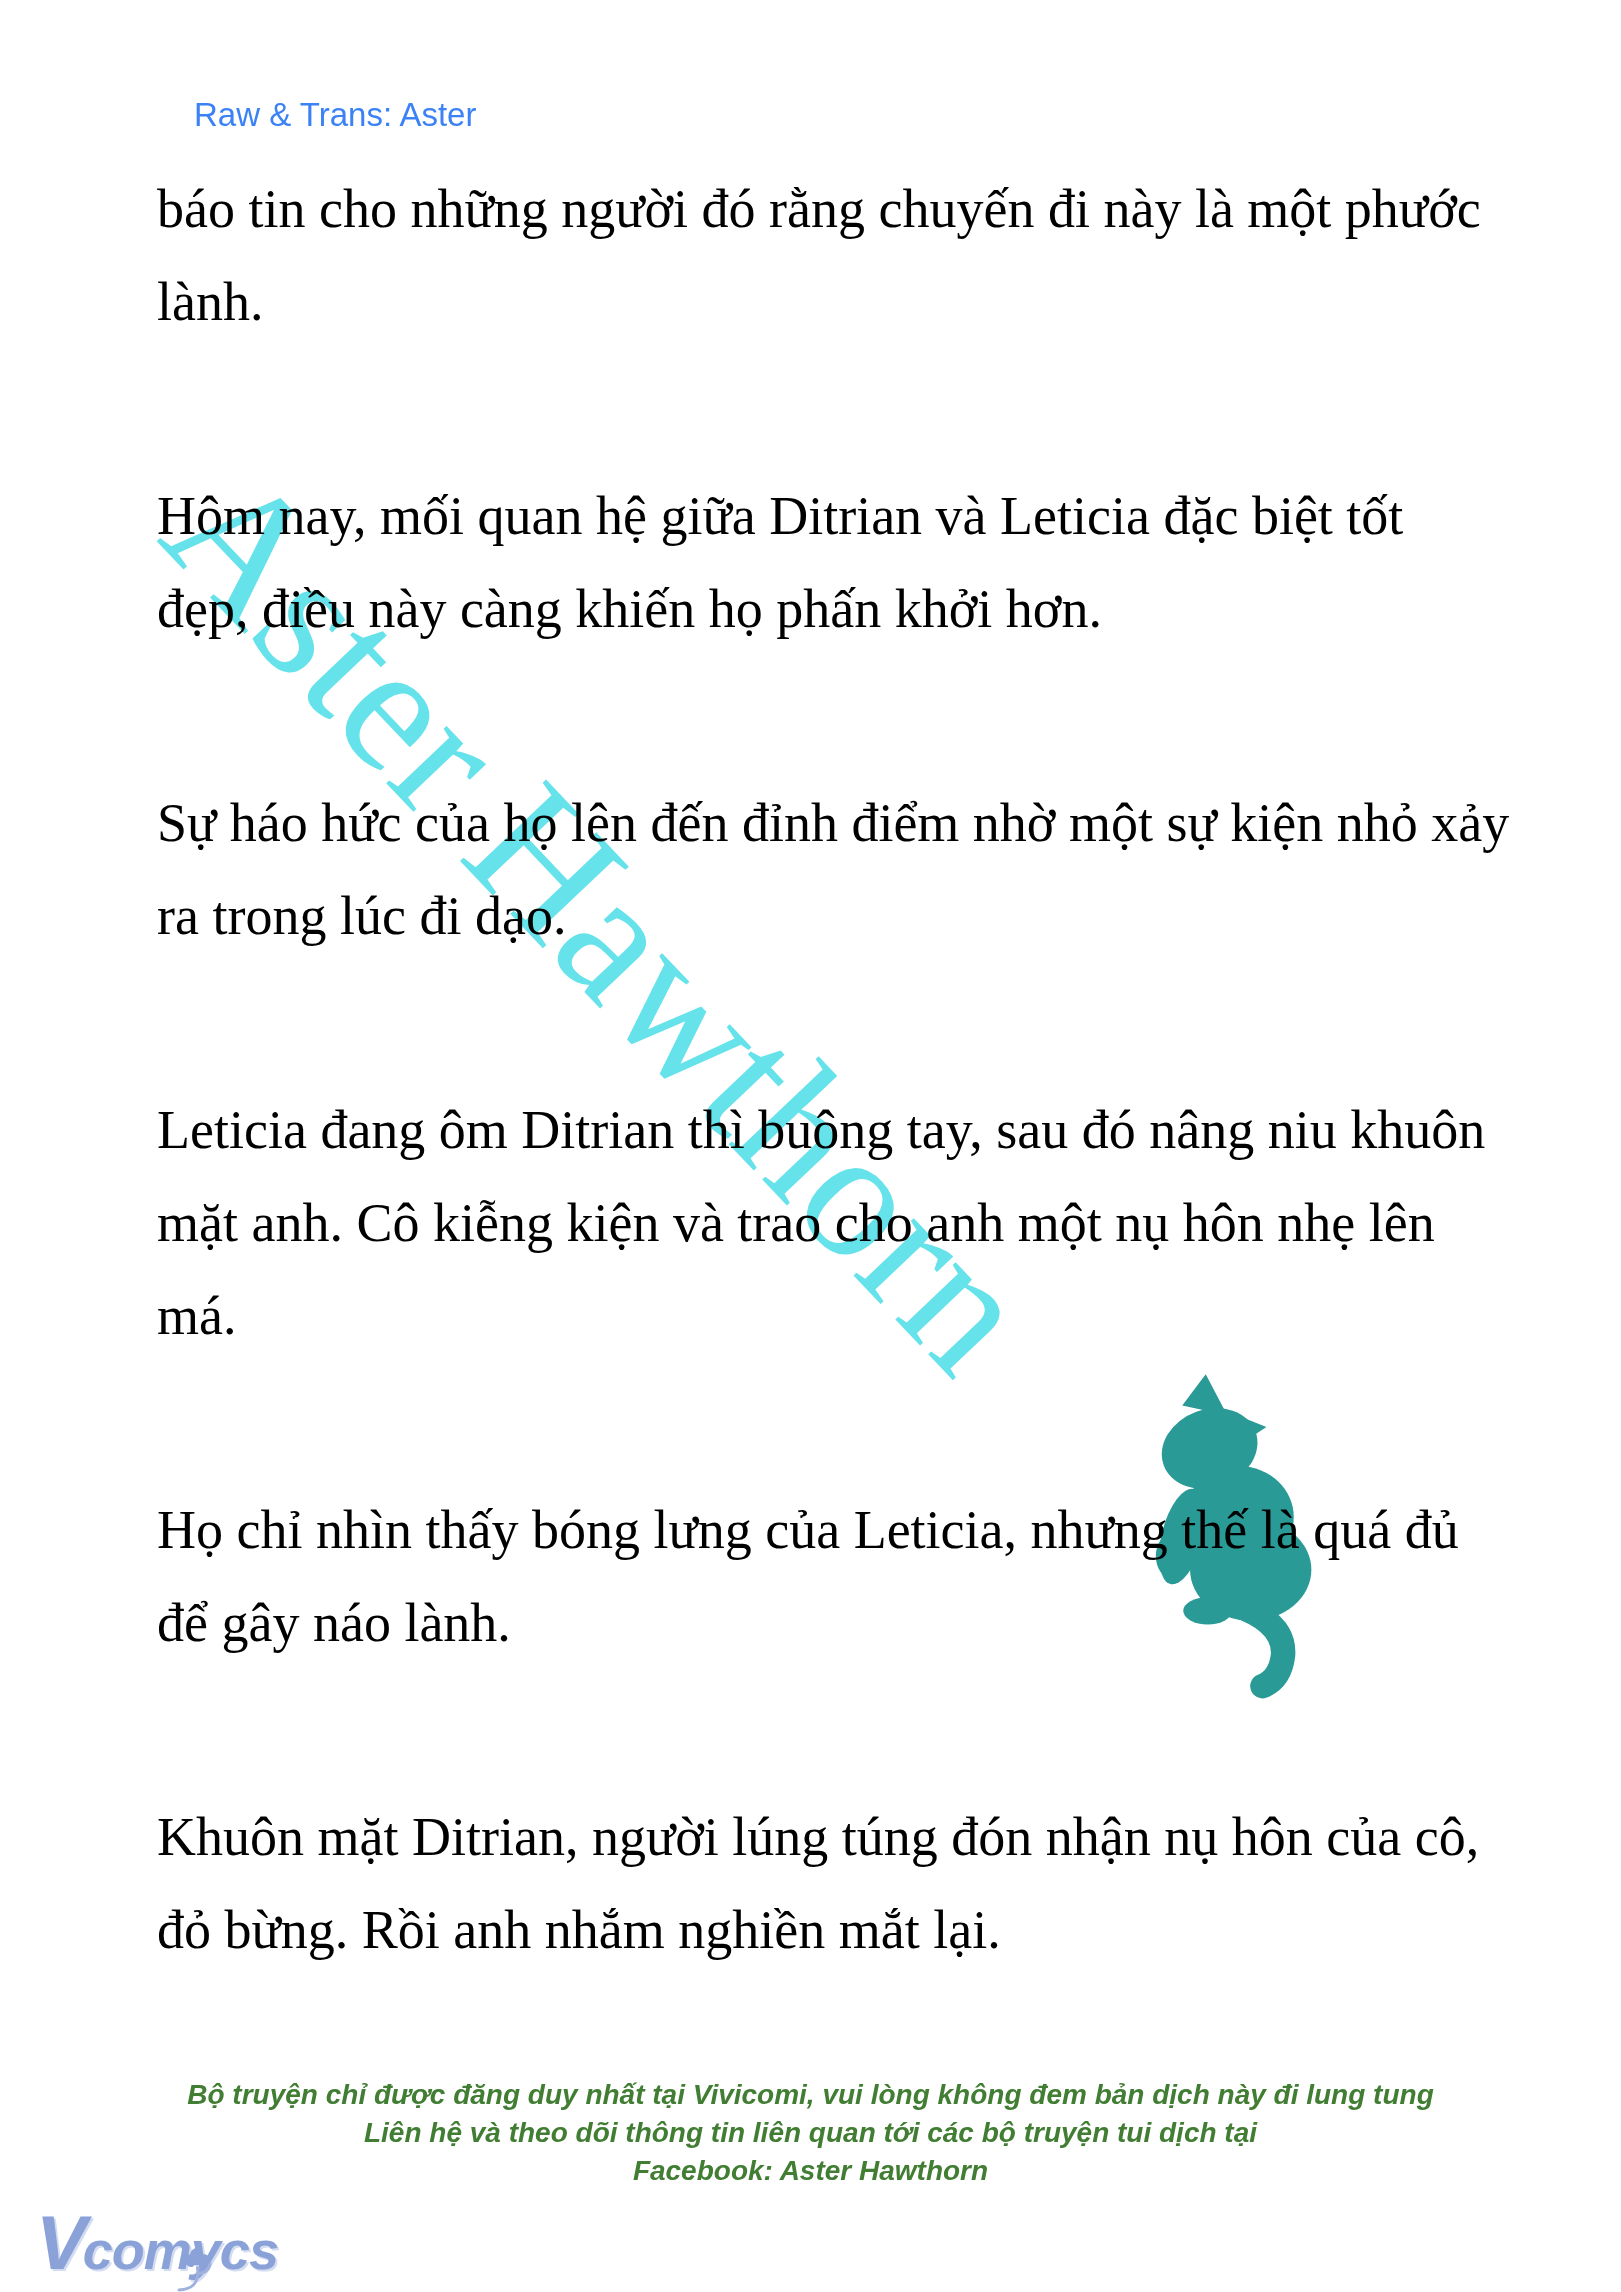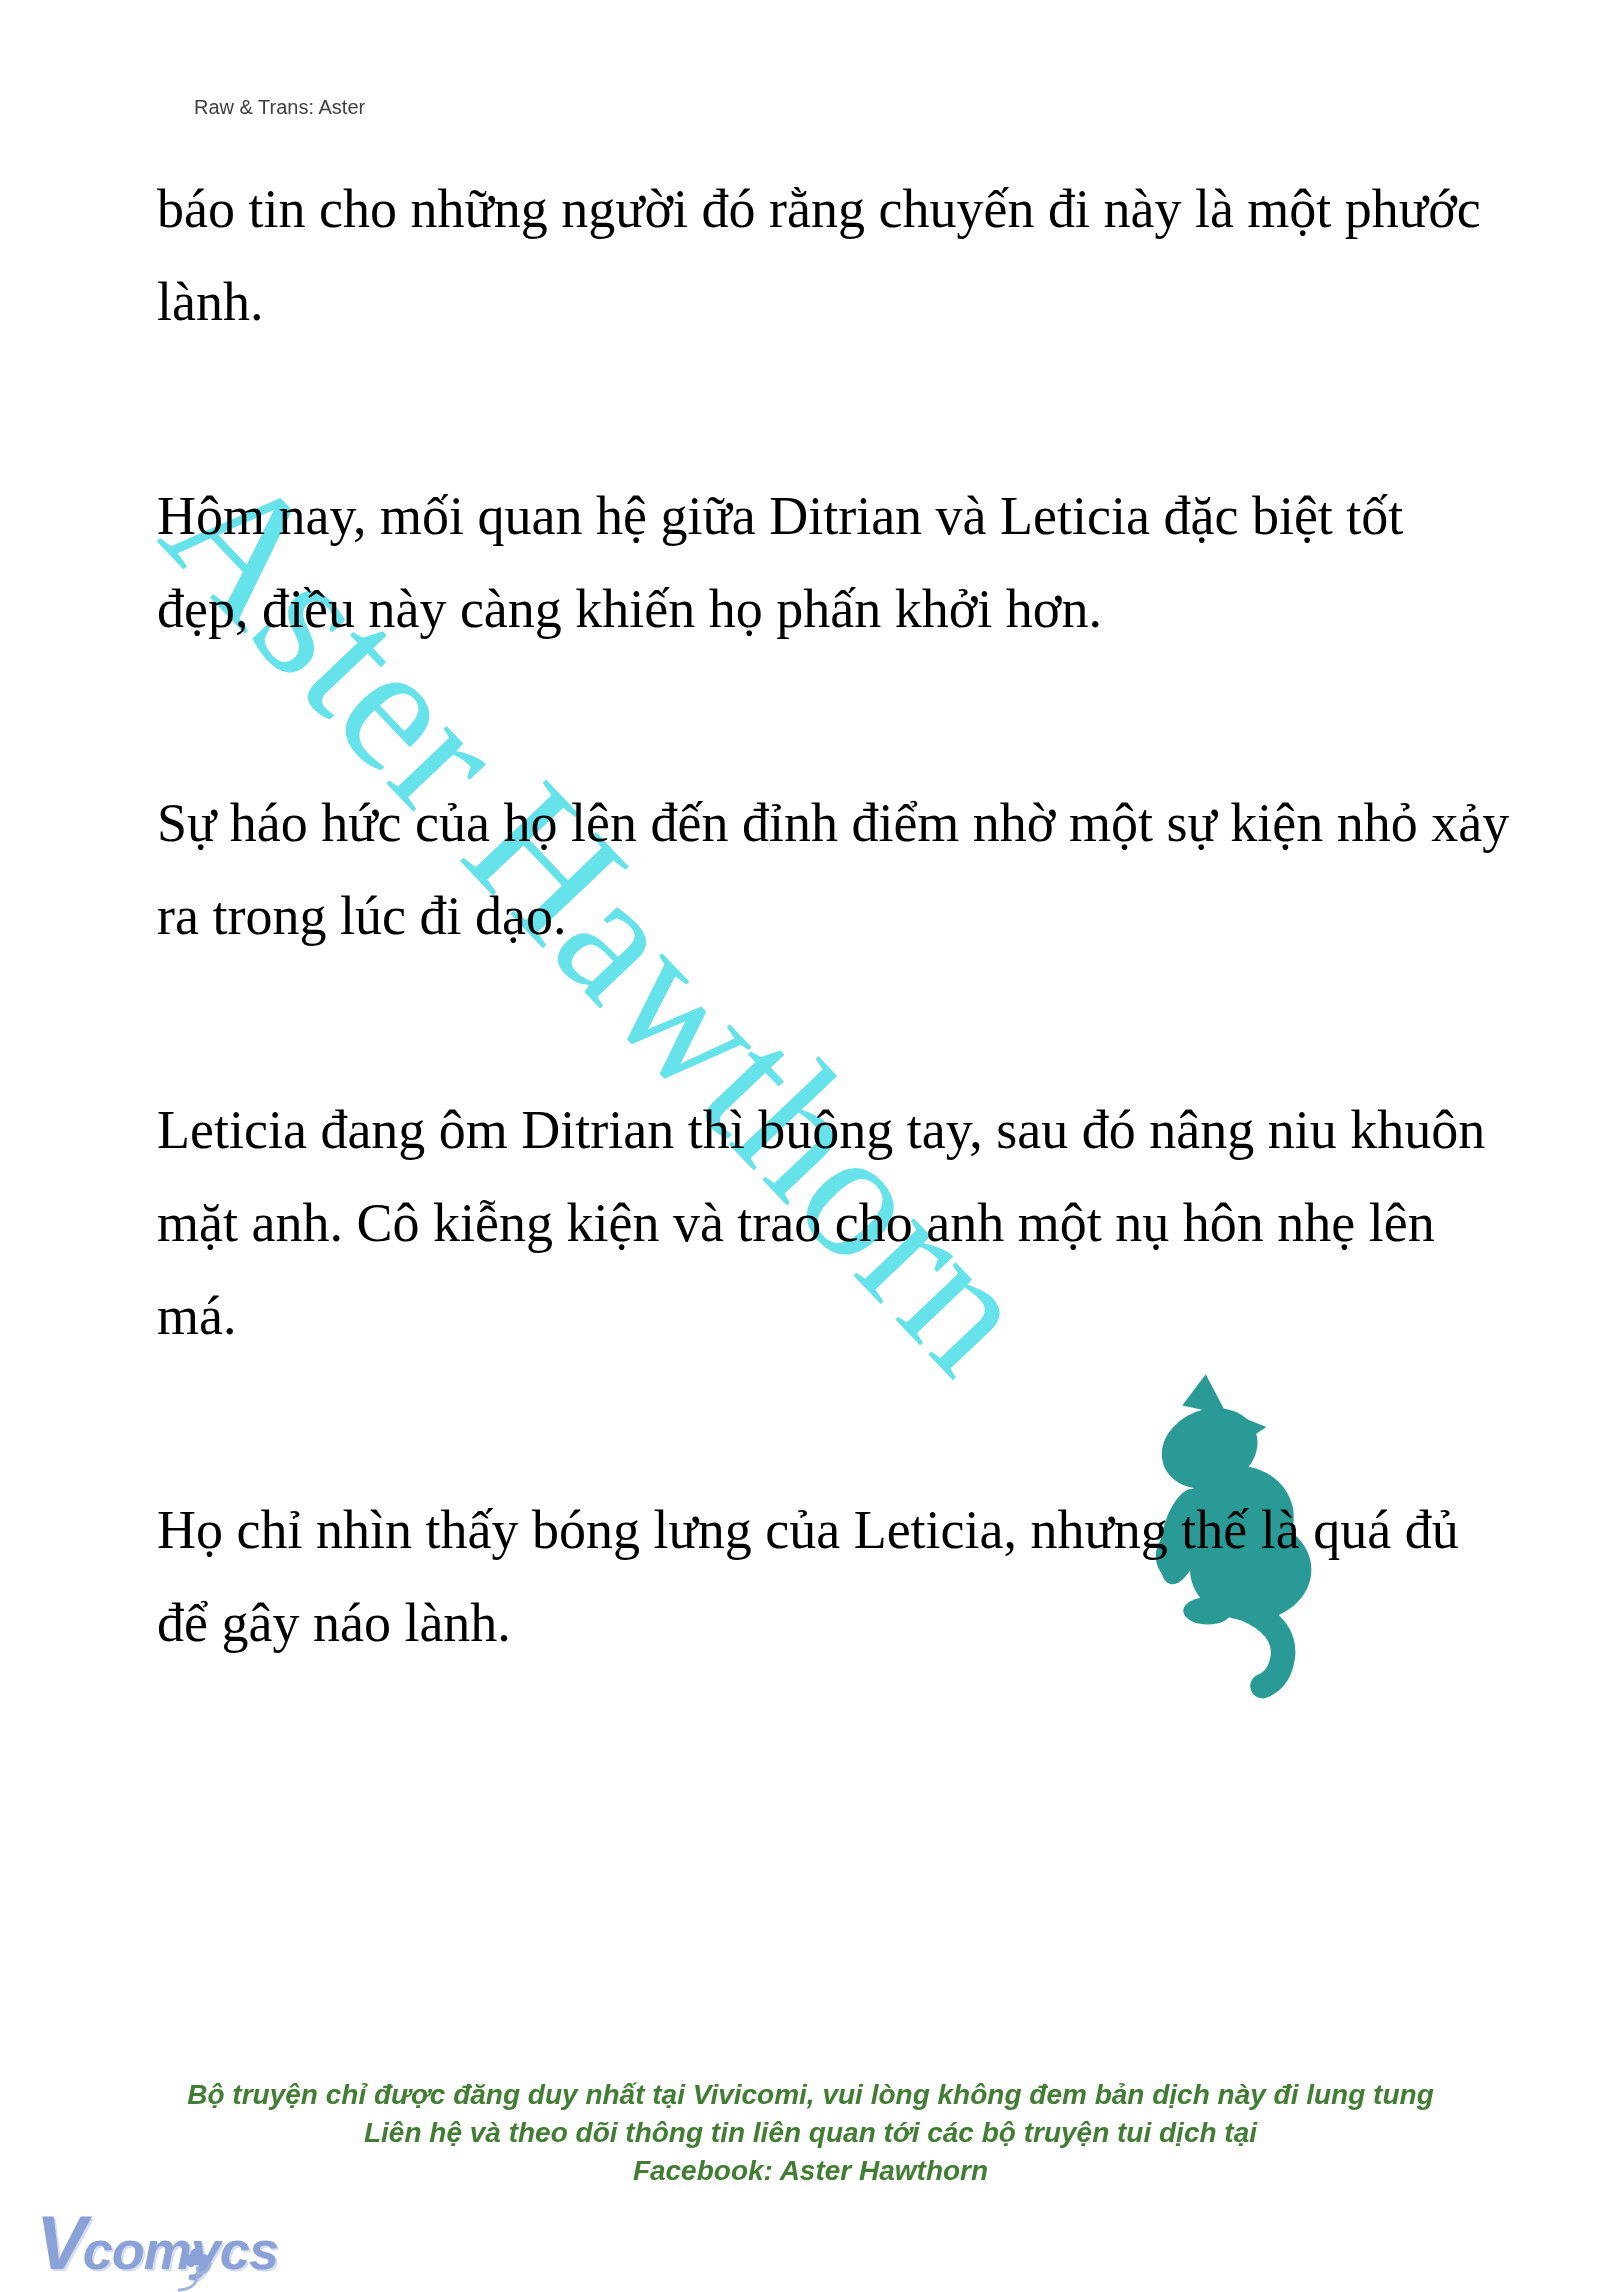--- a/index.html
+++ b/index.html
@@ -7,21 +7,21 @@
     position:relative;
     width:1621px;height:2293px;
     background:#ffffff;
     overflow:hidden;
     font-family:"Liberation Serif", serif;
   }
   
   .credit{
     position:absolute;left:194px;top:96px;
     font-family:"Liberation Sans", sans-serif;
-    font-size:20px;color:#404040;
+    font-size:33px;color:#3b82f6;
     white-space:nowrap;z-index:3;
   }
   
   .watermark{
     position:absolute;left:265px;top:436px;
     font-family:"Liberation Serif", serif;
     font-size:181px;line-height:1;
     color:#55dfe8;opacity:0.9;
     transform:rotate(46.5deg);
     transform-origin:0 0;
@@ -111,20 +111,24 @@
     </div>
     <div class="para">
       <div class="tline">Leticia đang ôm Ditrian thì buông tay, sau đó nâng niu khuôn</div>
       <div class="tline">mặt anh. Cô kiễng kiện và trao cho anh một nụ hôn nhẹ lên</div>
       <div class="tline">má.</div>
     </div>
     <div class="para">
       <div class="tline">Họ chỉ nhìn thấy bóng lưng của Leticia, nhưng thế là quá đủ</div>
       <div class="tline">để gây náo lành.</div>
     </div>
+    <div class="para">
+      <div class="tline">Khuôn mặt Ditrian, người lúng túng đón nhận nụ hôn của cô,</div>
+      <div class="tline">đỏ bừng. Rồi anh nhắm nghiền mắt lại.</div>
+    </div>
   </div>
 
   <div class="footer">
     <div class="fline">Bộ truyện chỉ được đăng duy nhất tại Vivicomi, vui lòng không đem bản dịch này đi lung tung</div>
     <div class="fline">Liên hệ và theo dõi thông tin liên quan tới các bộ truyện tui dịch tại</div>
     <div class="fline">Facebook: Aster Hawthorn</div>
   </div>
 
   <div class="logo">
     <span class="logo-v">V</span><span class="logo-rest">comycs</span>

